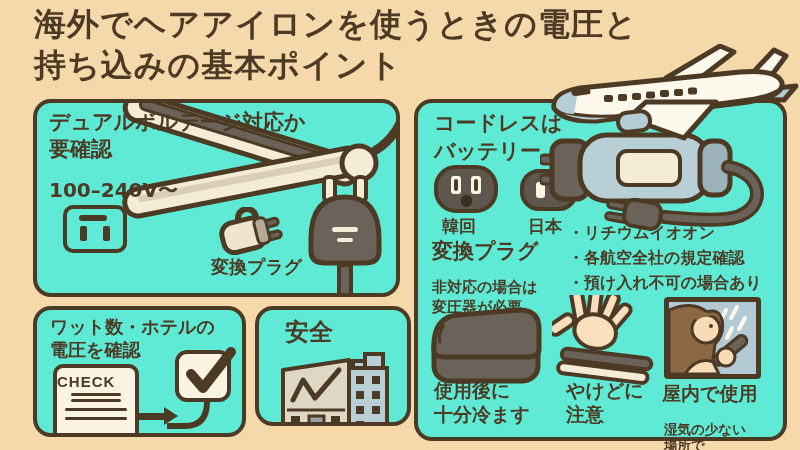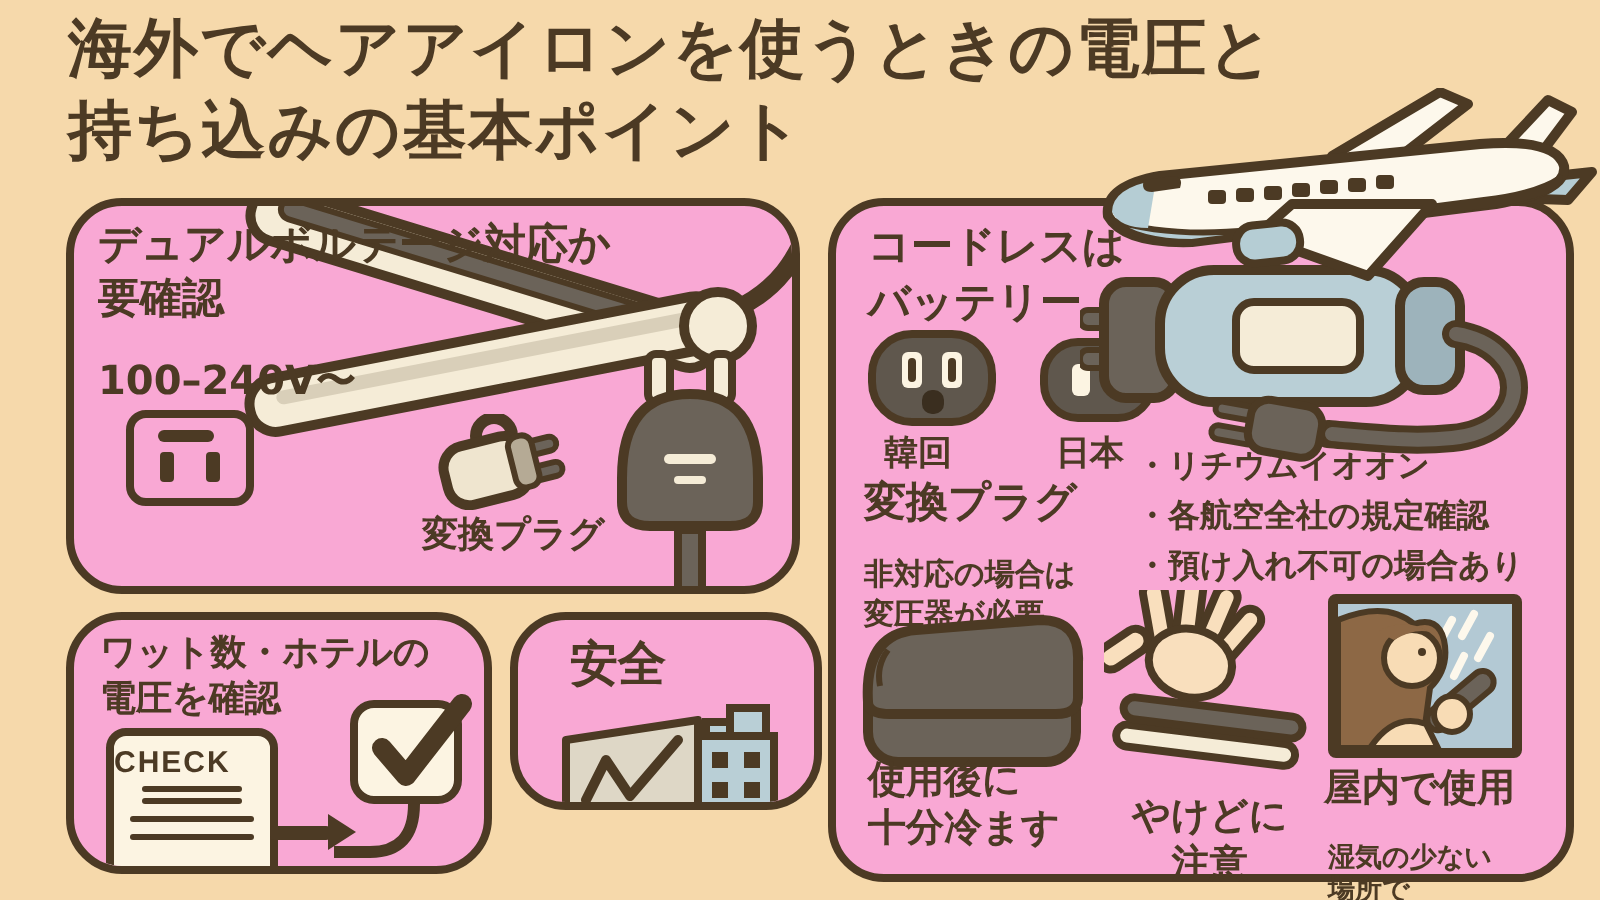--- a/index.html
+++ b/index.html
@@ -1,22 +1,22 @@
 <!DOCTYPE html>
 <html><head>
 <meta charset="utf-8">
 <style>
   html,body{margin:0;padding:0;}
   .canvas{position:relative;width:800px;height:450px;background:#f6d9ab;overflow:hidden;
           font-family:"DejaVu Sans",sans-serif;color:#4c3a24;}
-  .panel{position:absolute;background:#f9a8d4;border:4px solid #4c3a24;border-radius:28px;
+  .panel{position:absolute;background:#5eead4;border:4px solid #4c3a24;border-radius:18px;
          box-sizing:border-box;overflow:hidden;}
   #panelA{left:33px;top:99px;width:367px;height:198px;}
   #panelB{left:33px;top:306px;width:213px;height:131px;}
-  #panelC{left:255px;top:306px;width:156px;height:99px;}
+  #panelC{left:255px;top:306px;width:156px;height:120px;}
   #panelD{left:414px;top:99px;width:373px;height:342px;overflow:visible;}
   .title{position:absolute;left:34px;top:4px;font-size:32px;font-weight:700;line-height:1.28;
          letter-spacing:1px;z-index:2;}
   .hd{position:absolute;font-weight:700;}
   .abs{position:absolute;}
   
   #a-heading{left:12px;top:6px;font-size:21px;line-height:1.3;z-index:3;}
   #a-volt{left:12px;top:74px;font-size:20px;font-weight:700;z-index:3;}
   #a-outlet{left:26px;top:102px;width:56px;height:40px;border:4px solid #4c3a24;border-radius:10px;z-index:3;}
   #a-outlet .topslot{position:absolute;left:12px;top:6px;width:28px;height:6px;background:#4c3a24;border-radius:3px;}
@@ -56,21 +56,21 @@
   #d-outlet-jp .oslot{width:9px;height:16px;top:9px;} #d-outlet-jp .o1{left:12px;} #d-outlet-jp .o2{right:12px;}
   #d-kr-label{left:24px;top:112px;font-size:17px;font-weight:700;text-align:center;}
   #d-jp-label{left:110px;top:112px;font-size:17px;font-weight:700;}
   #d-battery{left:122px;top:26px;}
   #d-plug-heading{left:14px;top:134px;font-size:21px;}
   #d-plug-note{left:14px;top:174px;font-size:15px;font-weight:700;line-height:1.35;}
   #d-bullets{left:150px;top:118px;font-size:16px;font-weight:700;line-height:1.55;}
   #d-pouch{left:10px;top:202px;}
   #d-tip-cool{left:16px;top:276px;font-size:19px;line-height:1.25;}
   #d-hand{left:134px;top:192px;}
-  #d-tip-burn{left:148px;top:294px;font-size:19px;line-height:1.25;text-align:center;}
+  #d-tip-burn{left:148px;top:276px;font-size:19px;line-height:1.25;}
   #d-frame{left:246px;top:194px;width:97px;height:82px;border:5px solid #4c3a24;border-radius:4px;
            background:#b3c9d4;box-sizing:border-box;overflow:hidden;}
   #d-tip-indoor{left:244px;top:278px;font-size:19px;}
   #d-tip-indoor-sub{left:246px;top:318px;font-size:13.5px;font-weight:700;line-height:1.2;}
   #airplane{position:absolute;left:544px;top:44px;z-index:4;}
 </style>
 </head>
 <body>
 
 <div class="canvas">

